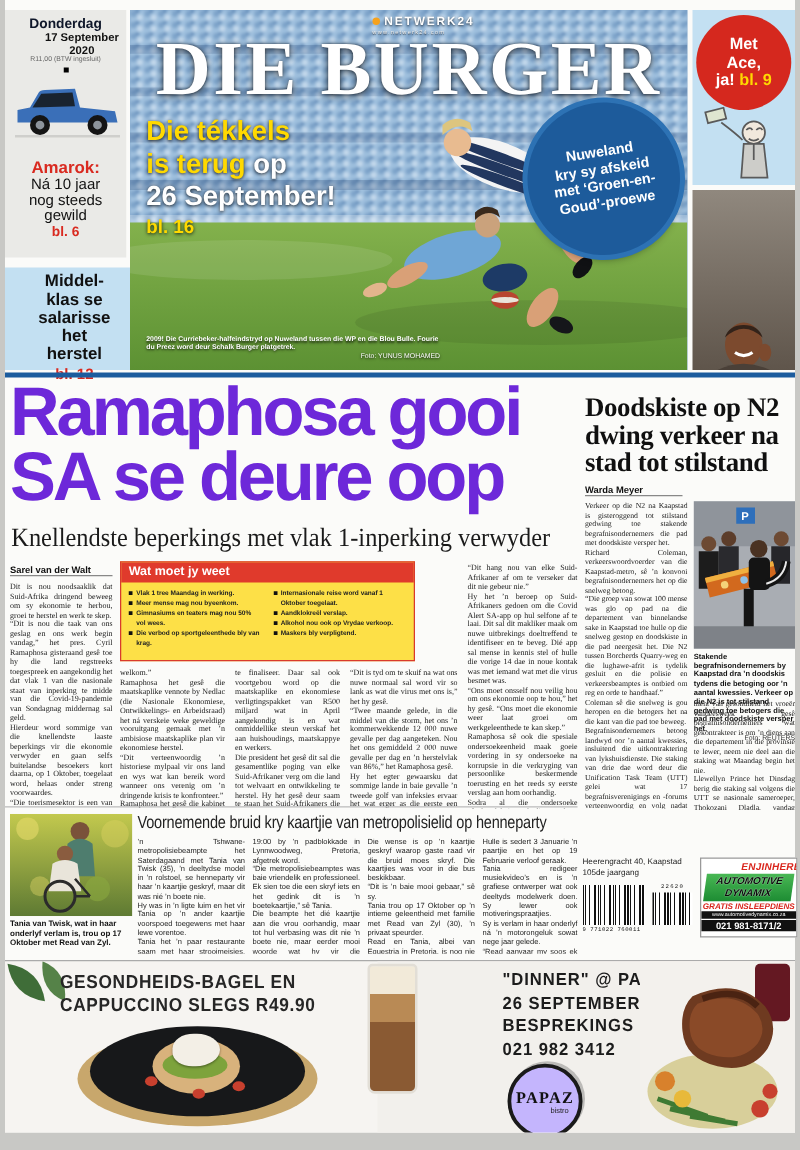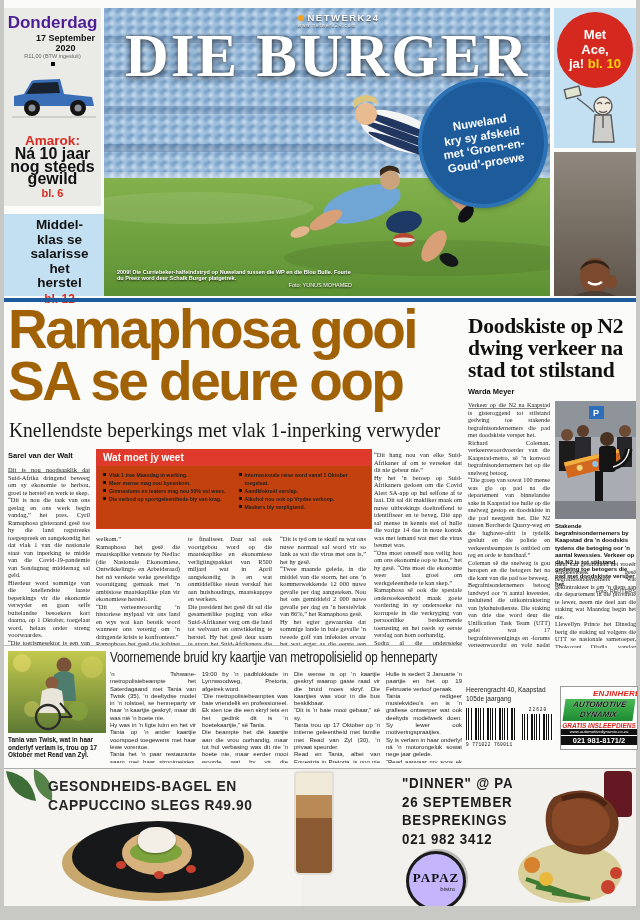--- a/index.html
+++ b/index.html
@@ -4,26 +4,26 @@
 <style>
   * { margin:0; padding:0; box-sizing:border-box; }
   html,body { background:#b3b3b0; }
   body { font-family:"Liberation Sans", sans-serif; }
   #page { position:relative; width:640px; height:920px; background:#c8c8c5; overflow:hidden; margin:0 auto; }
   .abs { position:absolute; }
   #sheet { position:absolute; left:4px; top:0; width:632px; height:906px; background:#fbfbf9; }
 
   
   .datebox { left:0; top:8px; width:97px; height:198px; background:#eaeae7; text-align:center; overflow:hidden; }
-  .day { color:#4c1d95; font-weight:bold; font-size:17px; padding-top:5px; }
+  .day { color:#0f172a; font-weight:bold; font-size:11px; padding-top:5px; }
   .pdate { font-weight:bold; font-size:9px; color:#111;padding-left:26px; }
   .price { font-size:5.5px; color:#666; }
   .blacksq { width:4px; height:4px; background:#000; margin:3px auto 0; }
   .amarok-title { color:#d92a20; font-weight:bold; font-size:13.5px; margin-top:3px; }
-  .amarok-text { font-weight:bold; font-size:16px; line-height:12.5px; color:#111; padding:0 5px; }
+  .amarok-text { font-weight:normal; font-size:12px; line-height:12.5px; color:#111; padding:0 18px; }
   .pageref { color:#d92a20; font-weight:bold; font-size:11px; margin-top:1px; }
 
   .hero { left:100px; top:8px; width:446px; height:288px; overflow:hidden; background:#89add0; }
   .netwerk { left:0; top:4px; width:100%; text-align:center; color:#fff; z-index:3; }
   .netwerk-name { font-size:9.5px; font-weight:bold; letter-spacing:1.5px; text-shadow:0 1px 2px rgba(0,0,0,.7);padding-left:24px; }
   .netwerk-sun { display:inline-block; width:6px; height:6px; border-radius:50%; background:#f6a21d; margin-right:3px; }
   .netwerk-url { font-size:4.5px; letter-spacing:1px; color:#eee; text-shadow:0 1px 1px rgba(0,0,0,.7); }
   .mast-title { left:0; top:13px; width:100%; text-align:center; font-family:"Liberation Serif",serif; font-weight:bold; font-size:61px; line-height:70px; color:#fff; text-transform:uppercase; letter-spacing:2px; text-shadow:0 2px 6px rgba(0,0,0,.65), 0 0 2px rgba(0,0,0,.5); z-index:2; }
   .promo { left:13px; top:84px; z-index:3; font-weight:bold; text-shadow:0 1px 3px rgba(0,0,0,.85); }
   .promo .l { font-size:22px; line-height:26px; }
@@ -37,25 +37,25 @@
   .acecircle { position:absolute; left:3px; top:4px; width:76px; height:76px; border-radius:50%; background:#d5281e; color:#fff; font-weight:bold; font-size:13px; line-height:14.5px; display:flex; flex-direction:column; align-items:center; justify-content:center; text-align:center; z-index:2; }
   .acecartoon { position:absolute; left:5px; top:76px; z-index:1; }
 
   .heelalbox { left:550px; top:152px; width:82px; height:144px; background:linear-gradient(#90887e,#5f554b); overflow:hidden; text-align:center; }
   .heelal-text { position:relative; color:#fff; font-weight:bold; font-size:12.5px; line-height:14px; margin-top:5px; text-shadow:0 1px 2px rgba(0,0,0,.6); z-index:2; white-space:pre-line; }
   .heelal-face { position:absolute; bottom:0; left:0; z-index:1; }
 
   .bluerule { left:0; top:298px; width:632px; height:4px; background:#1c5c9e; }
 
   
-  .h1 { left:4px; top:303px; width:470px; font-weight:bold; font-size:55px; line-height:52px; letter-spacing:-2.5px; color:#a16207; }
+  .h1 { left:4px; top:303px; width:470px; font-weight:bold; font-size:55px; line-height:52px; letter-spacing:-2.5px; color:#6d28d9; }
   .subhead { left:5px; top:418px; width:490px; font-family:"Liberation Serif",serif; font-size:21px; color:#1a1a1a; transform:scaleX(.93); transform-origin:left; white-space:nowrap; }
-  .byline { font-size:7.5px; font-weight:bold; color:#111; border-bottom:1px solid #888; padding-bottom:12px; }
+  .byline { font-size:7.5px; font-weight:bold; color:#111; border-bottom:1px solid #888; padding-bottom:0; }
   .byline1 { left:4px; top:451px; width:82px; }
-  .factbox { left:92px; top:449px; width:276px; height:80px; border:1px solid #d93a2c; background:#c2410c; }
+  .factbox { left:92px; top:449px; width:236px; height:80px; border:1px solid #d93a2c; background:#fde047; }
   .fb-head { height:16px; background:#e03a2c; color:#fff; font-weight:bold; font-size:10px; line-height:16px; padding-left:6px; }
   .fb-body { display:flex; padding:5px 6px 0; gap:9px; }
   .fb-body ul { list-style:none; flex:1; }
   .fb-body li { display:flex; font-size:5.2px; line-height:8px; font-weight:bold; color:#222; }
   .sq { width:3px; height:3px; background:#111; margin:2.4px 3px 0 0; flex:none; }
   .acol { font-family:"Liberation Serif",serif; font-size:6.4px; line-height:7.5px; text-align:justify; white-space:pre-line; color:#1b1b1b; overflow:hidden; }
   .c1 { left:4px; top:466px; width:82px; height:180px; }
   .c2 { left:92px; top:535px; width:84px; height:112px; }
   .c3 { left:184px; top:535px; width:84px; height:112px; }
   .c4 { left:276px; top:535px; width:86px; height:112px; }
@@ -199,37 +199,43 @@
         <ellipse cx="362" cy="206" rx="10" ry="6" fill="#101114" transform="rotate(-50 362 206)"></ellipse>
         <ellipse cx="300" cy="232" rx="11" ry="7" fill="#b8452f"></ellipse>
         <ellipse cx="300" cy="232" rx="11" ry="2.4" fill="#e9e4da"></ellipse>
       </g>
     </svg>
     <div class="abs netwerk">
       <div class="netwerk-name"><span class="netwerk-sun"></span><span>NETWERK24</span></div>
       <div class="netwerk-url">www.netwerk24.com</div>
     </div>
     <div class="abs mast-title">Die Burger</div>
+    <div class="abs promo">
+      <div class="l yel">Die tékkels</div>
+      <div class="l"><span class="yel">is terug</span><span class="wht"> op</span></div>
+      <div class="l wht">26 September!</div>
+      <div class="promo-page yel">bl. 16</div>
+    </div>
     <div class="abs badge">
           <span style="white-space:pre-line;">Nuweland
 kry sy afskeid
 met ‘Groen-en-
 Goud’-proewe</span>
         </div>
     <div class="abs hero-cap">
       <span>2009! Die Curriebeker-halfeindstryd op Nuweland tussen die WP en die Blou Bulle. Fourie du Preez word deur Schalk Burger platgetrek.</span>
       <div class="hero-credit">Foto: YUNUS MOHAMED</div>
     </div>
   </div>
 
   <div class="abs acebox">
     <div class="acecircle">
       <span>Met</span>
       <span>Ace,</span>
-      <span><span>ja!</span> <span class="yel">bl. 10</span></span>
+      <span><span>ja!</span> <span class="yel">bl. 9</span></span>
     </div>
     <svg class="acecartoon" width="72" height="62" viewBox="0 0 72 62">
       <g stroke="#5a5a5a" stroke-width="1.4" fill="none">
         <rect x="6" y="4" width="15" height="9" fill="#dfe5d0" transform="rotate(-14 13 8)"></rect>
         <path d="M18,14 C26,20 31,24 35,28"></path>
         <circle cx="44" cy="22" r="9" fill="#f1e8dc"></circle>
         <path d="M38,20 q3,-3 5,0 M46,20 q3,-3 5,0"></path>
         <path d="M40,27 q4,3 8,0"></path>
         <path d="M36,31 L52,31 L55,58 L34,58 Z" fill="#cdcdc9"></path>
         <path d="M44,31 L44,44"></path>

